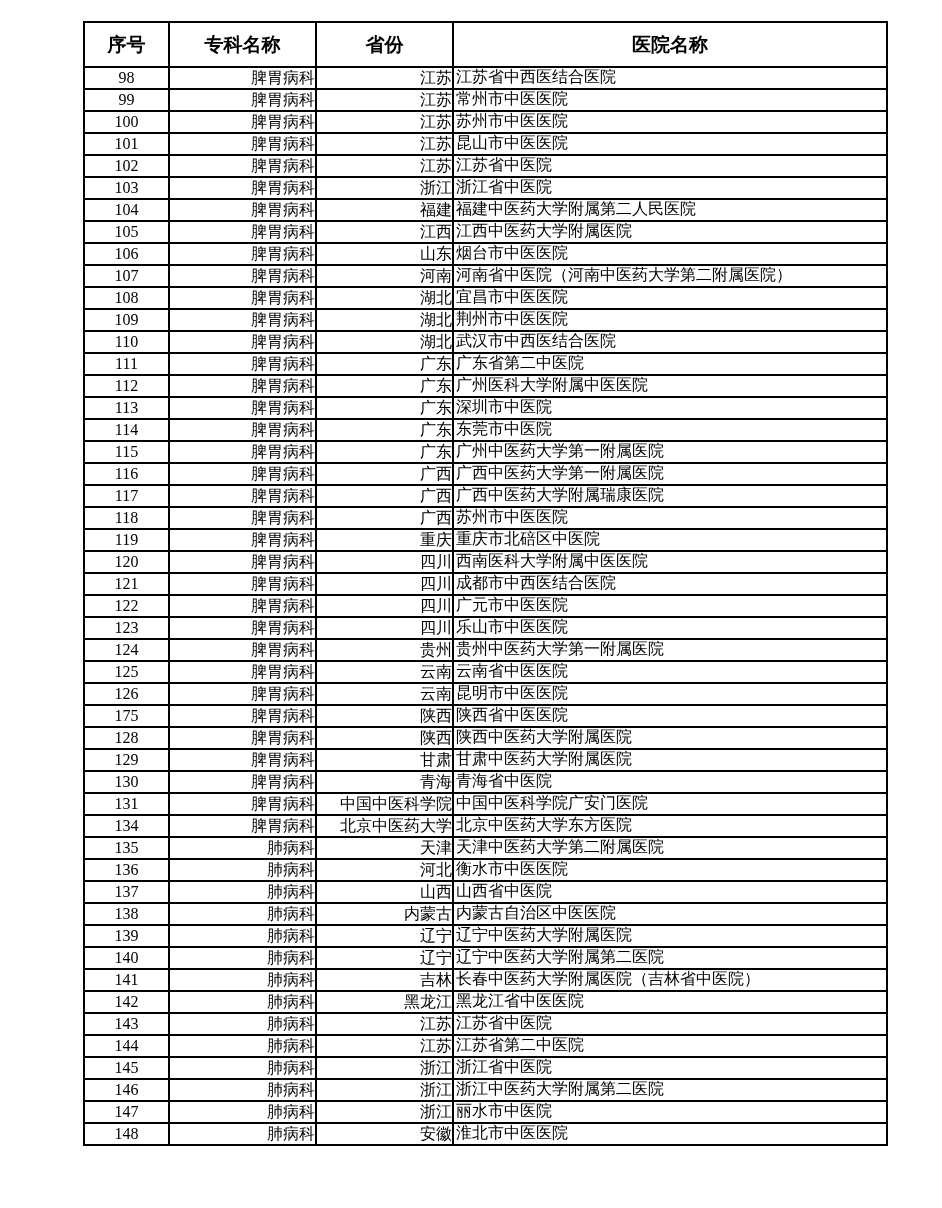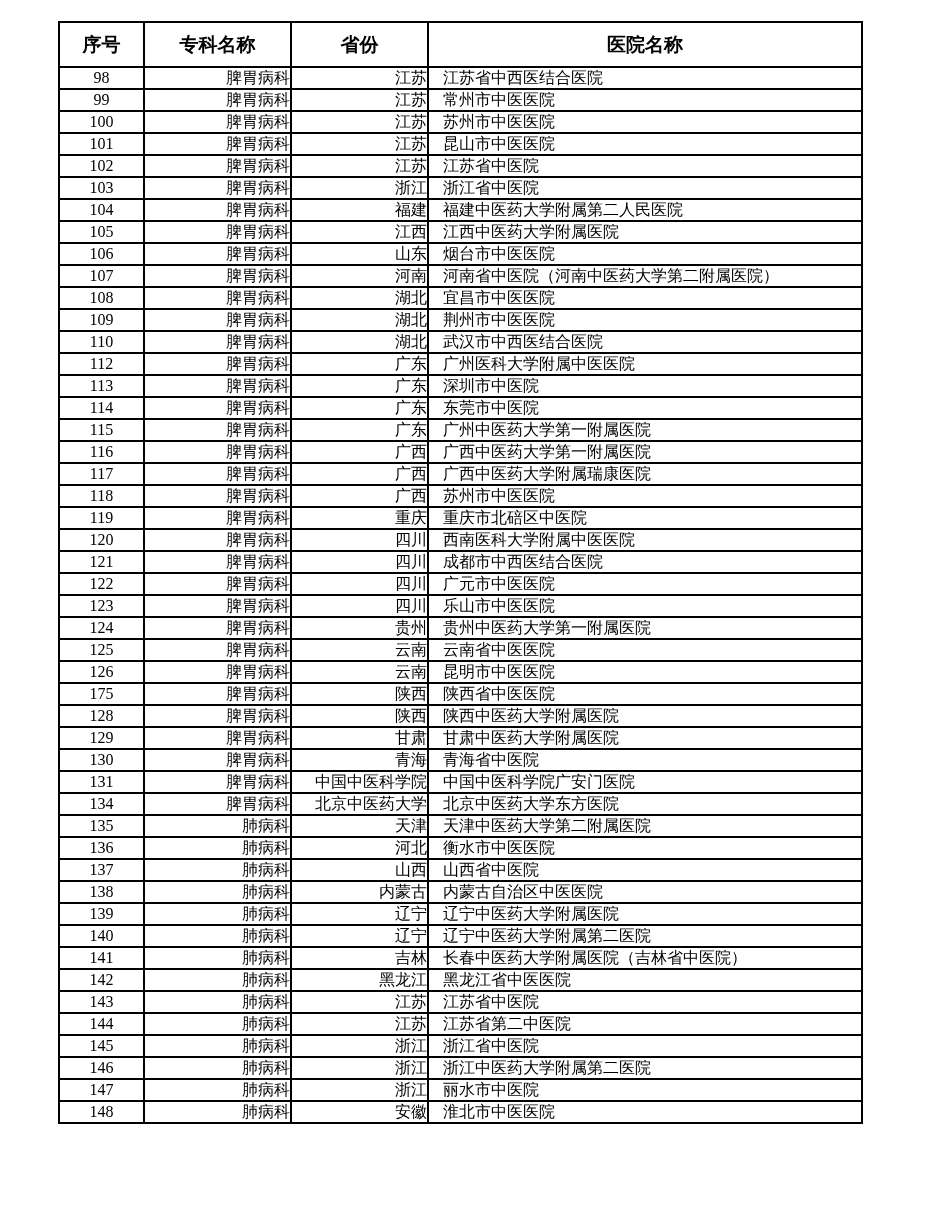--- a/index.html
+++ b/index.html
@@ -16,21 +16,21 @@
     overflow: hidden;
   }
   .page {
     position: relative;
     width: 942px;
     height: 1208px;
     background: #ffffff;
   }
   table.hospital-table {
     position: absolute;
-    left: 58px;
+    left: 83px;
     top: 21px;
     width: 795px;
     border-collapse: collapse;
     table-layout: fixed;
     border-radius: 14px;
   }
   .hospital-table th,
   .hospital-table td {
     border: 2px solid #000000;
     padding: 0;
@@ -47,21 +47,21 @@
   .hospital-table td {
     height: 20px;
     line-height: 20px;
     font-size: 16px;
     vertical-align: middle;
   }
   .col-index    { width: 83px;  text-align: center; }
   .col-specialty{ width: 145px; text-align: right; }
   .col-province { width: 135px; text-align: right; }
   .col-hospital { width: 432px; text-align: left; }
-  td.col-hospital { padding-left: 14px; }
+  td.col-hospital { padding-left: 2px; font-family: Liberation Mono, monospace; }
 </style>
 </head>
 <body>
 
 <div class="page">
   <table class="hospital-table">
     <thead>
       <tr>
         <th class="col-index">序号</th>
         <th class="col-specialty">专科名称</th>
@@ -155,20 +155,26 @@
           <td class="col-hospital">荆州市中医医院</td>
         </tr>
 
         <tr>
           <td class="col-index">110</td>
           <td class="col-specialty">脾胃病科</td>
           <td class="col-province">湖北</td>
           <td class="col-hospital">武汉市中西医结合医院</td>
         </tr>
 
+        <tr>
+          <td class="col-index">111</td>
+          <td class="col-specialty">脾胃病科</td>
+          <td class="col-province">广东</td>
+          <td class="col-hospital">广东省第二中医院</td>
+        </tr>
 
         <tr>
           <td class="col-index">112</td>
           <td class="col-specialty">脾胃病科</td>
           <td class="col-province">广东</td>
           <td class="col-hospital">广州医科大学附属中医医院</td>
         </tr>
 
         <tr>
           <td class="col-index">113</td>

